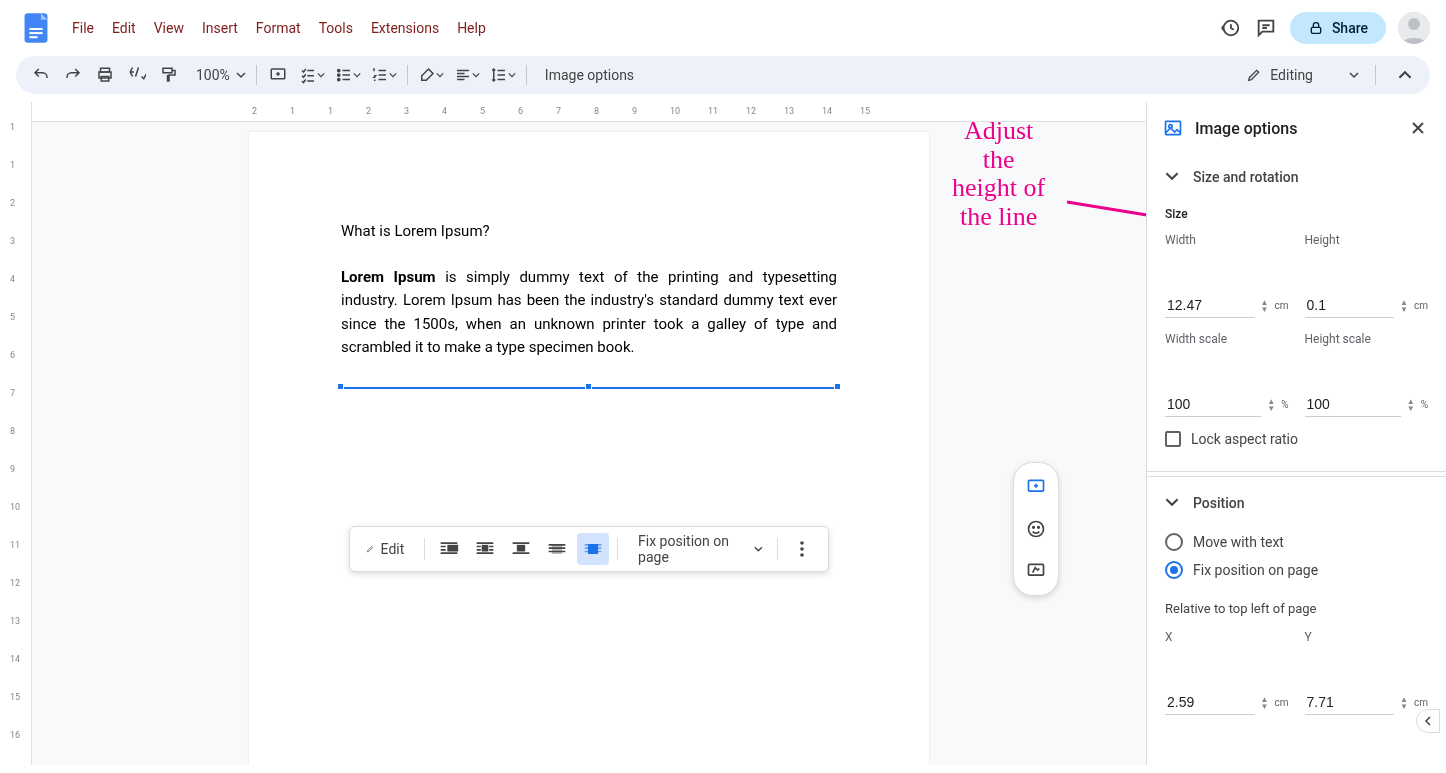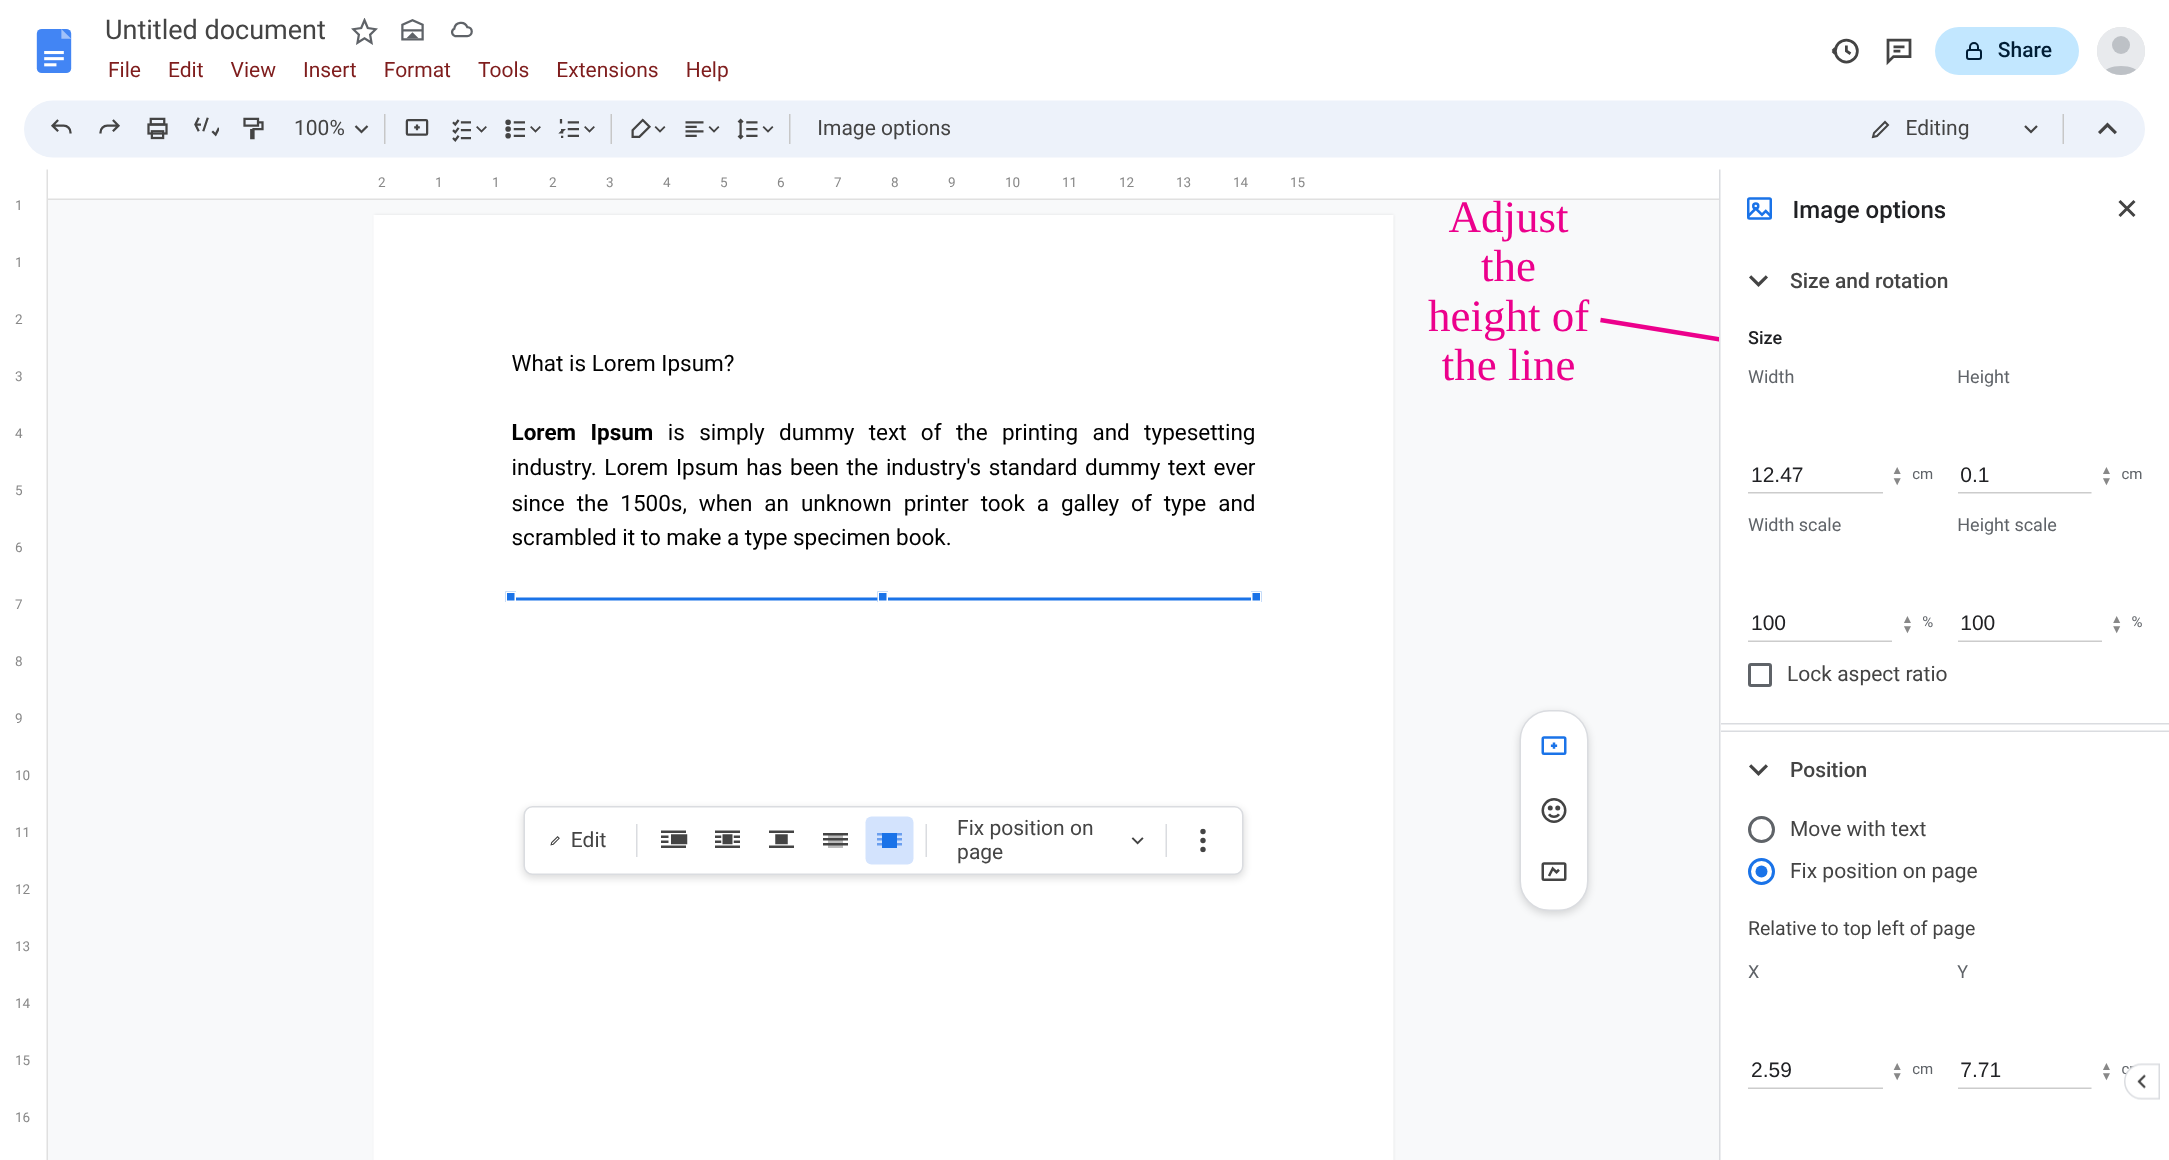--- a/index.html
+++ b/index.html
@@ -76,21 +76,21 @@
 .checkbox-row { display: flex; align-items: center; gap: 10px; margin-top: 8px; }
 .checkbox { width: 16px; height: 16px; border: 2px solid #5f6368; border-radius: 2px; }
 .section-title { font-size: 12px; font-weight: 500; color: #202124; margin-bottom: 12px; }
 .radio-row { display: flex; align-items: center; gap: 10px; margin-bottom: 10px; }
 .radio { width: 18px; height: 18px; border: 2px solid #5f6368; border-radius: 50%; position: relative; }
 .radio.selected { border-color: #1a73e8; }
 .radio.selected::after { content:''; position:absolute; top:3px; left:3px; width:8px; height:8px; background:#1a73e8; border-radius:50%; }
 .divider { height: 1px; background: #dadce0; margin: 4px 0; }
 
 
-.annotation { position: absolute; color: #ec008c; font-family: 'Comic Sans MS', cursive; font-size: 30px; font-weight: 500; line-height: 1.1; text-align: center; pointer-events: none; }
+.annotation { position: absolute; color: #ec008c; font-family: 'Comic Sans MS', cursive; font-size: 26px; font-weight: 500; line-height: 1.1; text-align: center; pointer-events: none; }
 .annotation-arrow { position: absolute; pointer-events: none; }
 
 
 .expand-corner { position: fixed; bottom: 40px; right: 6px; width: 24px; height: 24px; border: 1px solid #dadce0; border-radius: 12px 0 0 12px; background: #fff; display: flex; align-items: center; justify-content: center; cursor: pointer; }
 
 svg { display: block; }
 </style>
 </head>
 <body>
 
@@ -98,39 +98,20 @@
   <div class="docs-logo">
     <svg viewBox="0 0 44 44">
         <rect x="8" y="4" width="28" height="36" rx="4" fill="#4285f4"></rect>
         <rect x="14" y="22" width="16" height="2.5" fill="#fff"></rect>
         <rect x="14" y="27" width="16" height="2.5" fill="#fff"></rect>
         <rect x="14" y="32" width="10" height="2.5" fill="#fff"></rect>
         <path d="M28 4 L36 12 L28 12 Z" fill="#a1c2fa"></path>
       </svg>
   </div>
   <div class="header-center">
-    <div class="doc-title-row">
-      <span class="doc-title">Untitled document</span>
-      <span class="icon-btn">
-          <svg width="18" height="18" viewBox="0 0 24 24" fill="none" stroke="#5f6368" stroke-width="2">
-            <path d="M12 2l2.9 6.9L22 10l-5 4.9 1.2 7.1L12 18l-6.2 4 1.2-7.1L2 10l7.1-1.1z"></path>
-          </svg>
-        </span>
-      <span class="icon-btn">
-          <svg width="18" height="18" viewBox="0 0 24 24" fill="none" stroke="#5f6368" stroke-width="2">
-            <path d="M3 6l9-4 9 4v5H3z M3 11h18v8H3z"></path>
-            <path d="M12 14l-3 3h6z" fill="#5f6368"></path>
-          </svg>
-        </span>
-      <span class="icon-btn">
-          <svg width="18" height="18" viewBox="0 0 24 24" fill="none" stroke="#5f6368" stroke-width="2">
-            <path d="M18 16a4 4 0 000-8 6 6 0 00-11.5 1.5A3.5 3.5 0 007 16h11z"></path>
-          </svg>
-        </span>
-    </div>
     <div class="menu-row">
       <span class="menu-item">File</span>
       <span class="menu-item">Edit</span>
       <span class="menu-item">View</span>
       <span class="menu-item">Insert</span>
       <span class="menu-item">Format</span>
       <span class="menu-item">Tools</span>
       <span class="menu-item">Extensions</span>
       <span class="menu-item">Help</span>
     </div>

